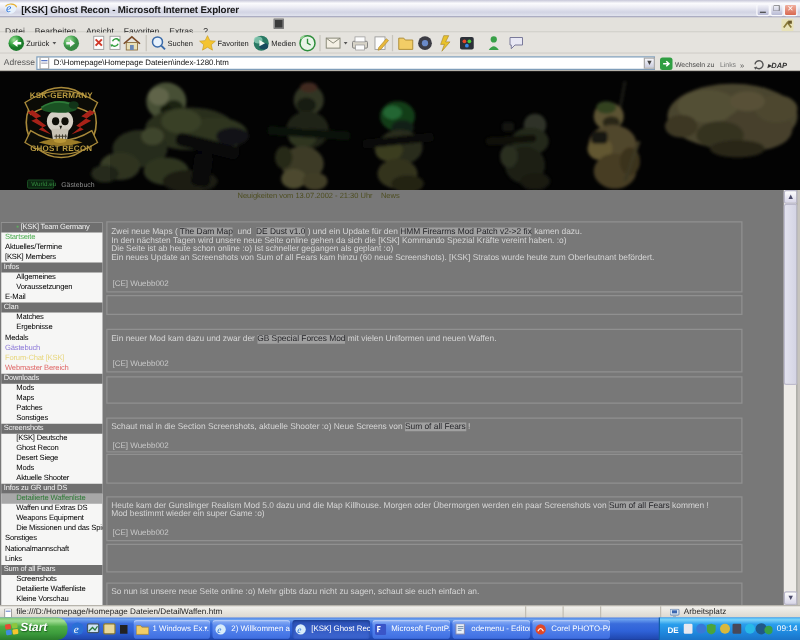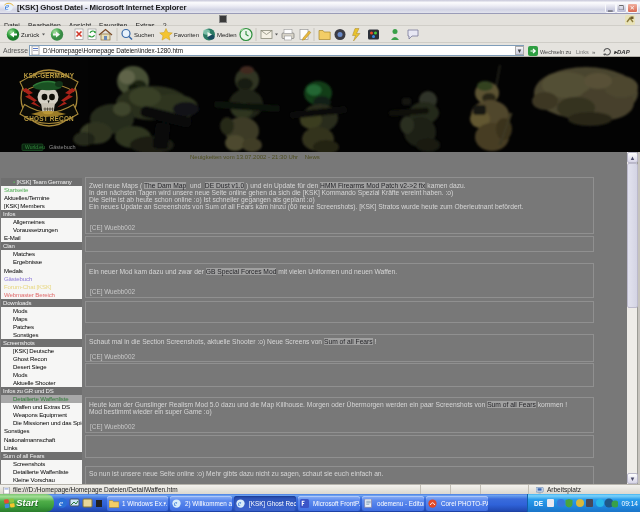--- a/index.html
+++ b/index.html
@@ -76,21 +76,21 @@
 </style>
 </head>
 <body>
 
 <div id="titlebar" class="abs"></div>
 <svg id="tbicon" class="abs" viewBox="0 0 16 16">
     <circle cx="8" cy="8" r="6.5" fill="#e8f2fc"></circle>
     <text x="2.5" y="13" font-size="14" fill="#2a6fd6" font-style="italic" font-family="Liberation Serif">e</text>
     <path d="M2 6 a7 5 0 0 1 13 1" stroke="#e8b030" stroke-width="1.3" fill="none"></path>
   </svg>
-<div id="titletext" class="abs">[KSK] Ghost Datei - Microsoft Internet Explorer</div>
+<div id="titletext" class="abs">[KSK] Ghost Recon - Microsoft Internet Explorer</div>
 <div id="btn-min" class="abs winbtn">▁</div>
 <div id="btn-max" class="abs winbtn">❐</div>
 <div id="btn-close" class="abs winbtn">✕</div>
 
 <div id="menubar" class="abs"><span style="margin-left:4px">Datei</span><span>Bearbeiten</span><span>Ansicht</span><span>Favoriten</span><span>Extras</span><span>?</span></div>
 <div id="menuicon" class="abs"></div>
 <svg class="abs" style="left:625px;top:14.5px" width="10" height="10" viewBox="0 0 10 10">
     <rect x="0" y="0" width="10" height="10" rx="1.5" fill="#e8e2b8"></rect>
     <path d="M2 7 L5 3 L8 7" stroke="#8a7a3a" stroke-width="1.4" fill="none"></path>
     <rect x="5.5" y="1.5" width="3" height="2.5" fill="#6a5a28"></rect>

